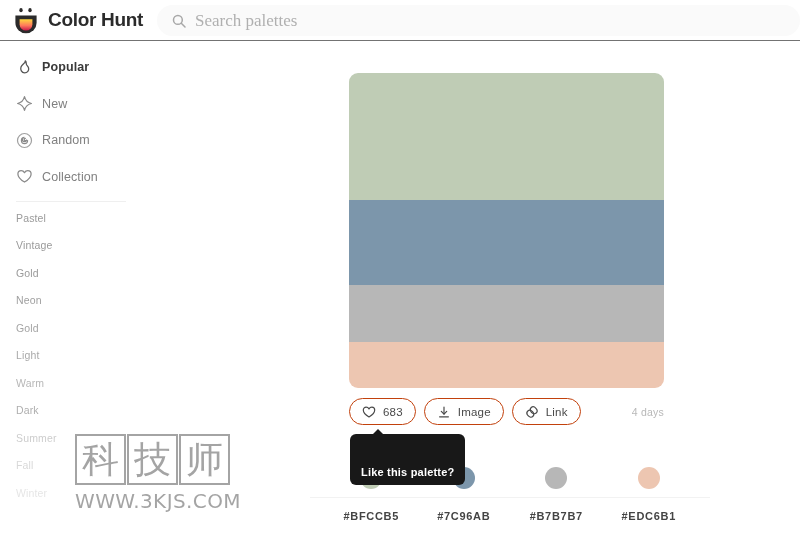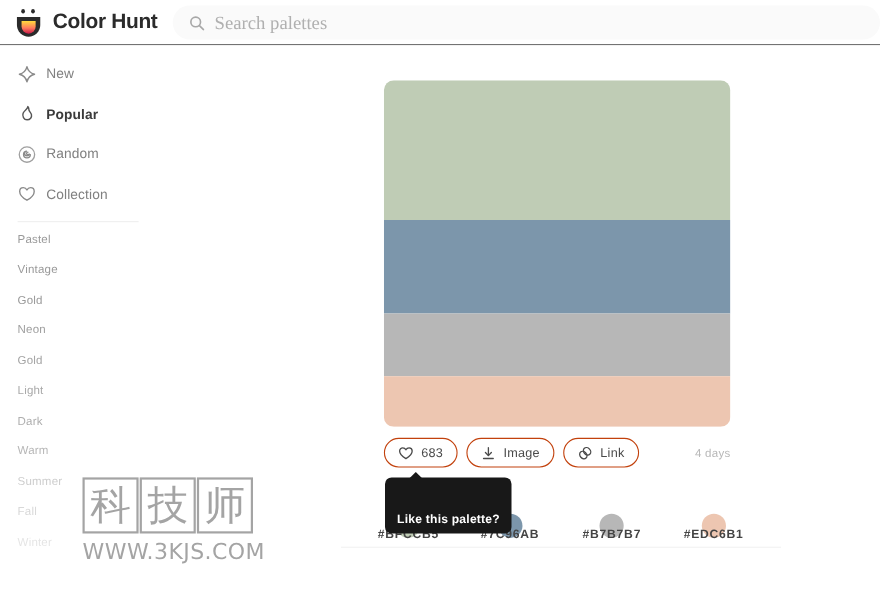--- a/index.html
+++ b/index.html
@@ -120,21 +120,21 @@
     width: 99px; display: flex; justify-content: center; align-items: center;
   }
   .swatch-dot {
     width: 22px; height: 22px; border-radius: 50%; cursor: pointer;
   }
   #hex-divider {
     position: absolute; left: 310px; top: 497px;
     width: 400px; height: 1px; background: #f2f2f2;
   }
   #hex-row {
-    position: absolute; left: 325px; top: 480px;
+    position: absolute; left: 325px; top: 510px;
     width: 370px; height: 16px; display: flex;
   }
   .hex-cell {
     width: 99px; text-align: center;
     font-size: 11px; color: #444; letter-spacing: 0.7px;
     font-weight: bold; cursor: pointer; white-space: nowrap;
   }
 
   
   #watermark {
@@ -191,43 +191,43 @@
         </svg>
       </span>
       <input id="search-input" type="text" placeholder="Search palettes" style="">
     </div>
   </div>
 
   <div id="sidebar">
 
     <div id="nav-list">
 
-      <div class="nav-item">
-        <span class="nav-ico">
-          <svg width="17" height="17" viewBox="0 0 17 17">
-            <path d="M8.5 1.6 C9.4 5.4 11.6 7.6 15.4 8.5
-                     C11.6 9.4 9.4 11.6 8.5 15.4
-                     C7.6 11.6 5.4 9.4 1.6 8.5
-                     C5.4 7.6 7.6 5.4 8.5 1.6 Z" fill="none" stroke="#8a8a8a" stroke-width="1.25" stroke-linejoin="round"></path>
-          </svg>
-        </span>
-        <span class="nav-label">New</span>
-      </div>
-
       <div class="nav-item active">
         <span class="nav-ico">
           <svg width="17" height="17" viewBox="0 0 17 17">
             <path d="M9.3 1.9 C9.3 4.4 6.0 5.2 5.0 8.0
                      C4.1 10.5 5.6 13.9 8.6 13.9
                      C11.5 13.9 13.1 11.6 12.6 9.2
                      C12.2 7.3 10.6 6.6 10.3 5.0
                      C10.1 3.8 10.4 2.7 9.3 1.9 Z" fill="none" stroke="#555" stroke-width="1.3" stroke-linejoin="round"></path>
           </svg>
         </span>
         <span class="nav-label">Popular</span>
+      </div>
+
+      <div class="nav-item">
+        <span class="nav-ico">
+          <svg width="17" height="17" viewBox="0 0 17 17">
+            <path d="M8.5 1.6 C9.4 5.4 11.6 7.6 15.4 8.5
+                     C11.6 9.4 9.4 11.6 8.5 15.4
+                     C7.6 11.6 5.4 9.4 1.6 8.5
+                     C5.4 7.6 7.6 5.4 8.5 1.6 Z" fill="none" stroke="#8a8a8a" stroke-width="1.25" stroke-linejoin="round"></path>
+          </svg>
+        </span>
+        <span class="nav-label">New</span>
       </div>
 
       <div class="nav-item">
         <span class="nav-ico">
           <svg width="17" height="17" viewBox="0 0 17 17">
             <circle cx="8.5" cy="8.5" r="7" fill="none" stroke="#a0a0a0" stroke-width="1.2"></circle>
             <path d="M11.6 8.5 a3.1 3.1 0 1 1 -3.1 -3.1
                      a2.1 2.1 0 1 0 2.1 2.1
                      a1.2 1.2 0 1 1 -1.2 -1.2" fill="none" stroke="#8a8a8a" stroke-width="1.2" stroke-linecap="round"></path>
           </svg>
@@ -252,22 +252,22 @@
 
     <div id="nav-divider"></div>
 
     <div id="tag-list">
       <div class="tag-item" style="opacity:1">Pastel</div>
       <div class="tag-item" style="opacity:1">Vintage</div>
       <div class="tag-item" style="opacity:1">Gold</div>
       <div class="tag-item" style="opacity:.95">Neon</div>
       <div class="tag-item" style="opacity:.9">Gold</div>
       <div class="tag-item" style="opacity:.85">Light</div>
+      <div class="tag-item" style="opacity:.72">Warm</div>
       <div class="tag-item" style="opacity:.8">Dark</div>
-      <div class="tag-item" style="opacity:.72">Warm</div>
       <div class="tag-item" style="opacity:.5">Summer</div>
       <div class="tag-item" style="opacity:.38">Fall</div>
       <div class="tag-item" style="opacity:.26">Winter</div>
     </div>
   </div>
 
   <div id="palette-card">
     <div class="band" id="band-0" style="background: rgb(191, 204, 181); height: 127px;"></div>
     <div class="band" id="band-1" style="background: rgb(124, 150, 171); height: 85px;"></div>
     <div class="band" id="band-2" style="background: rgb(183, 183, 183); height: 57px;"></div>

